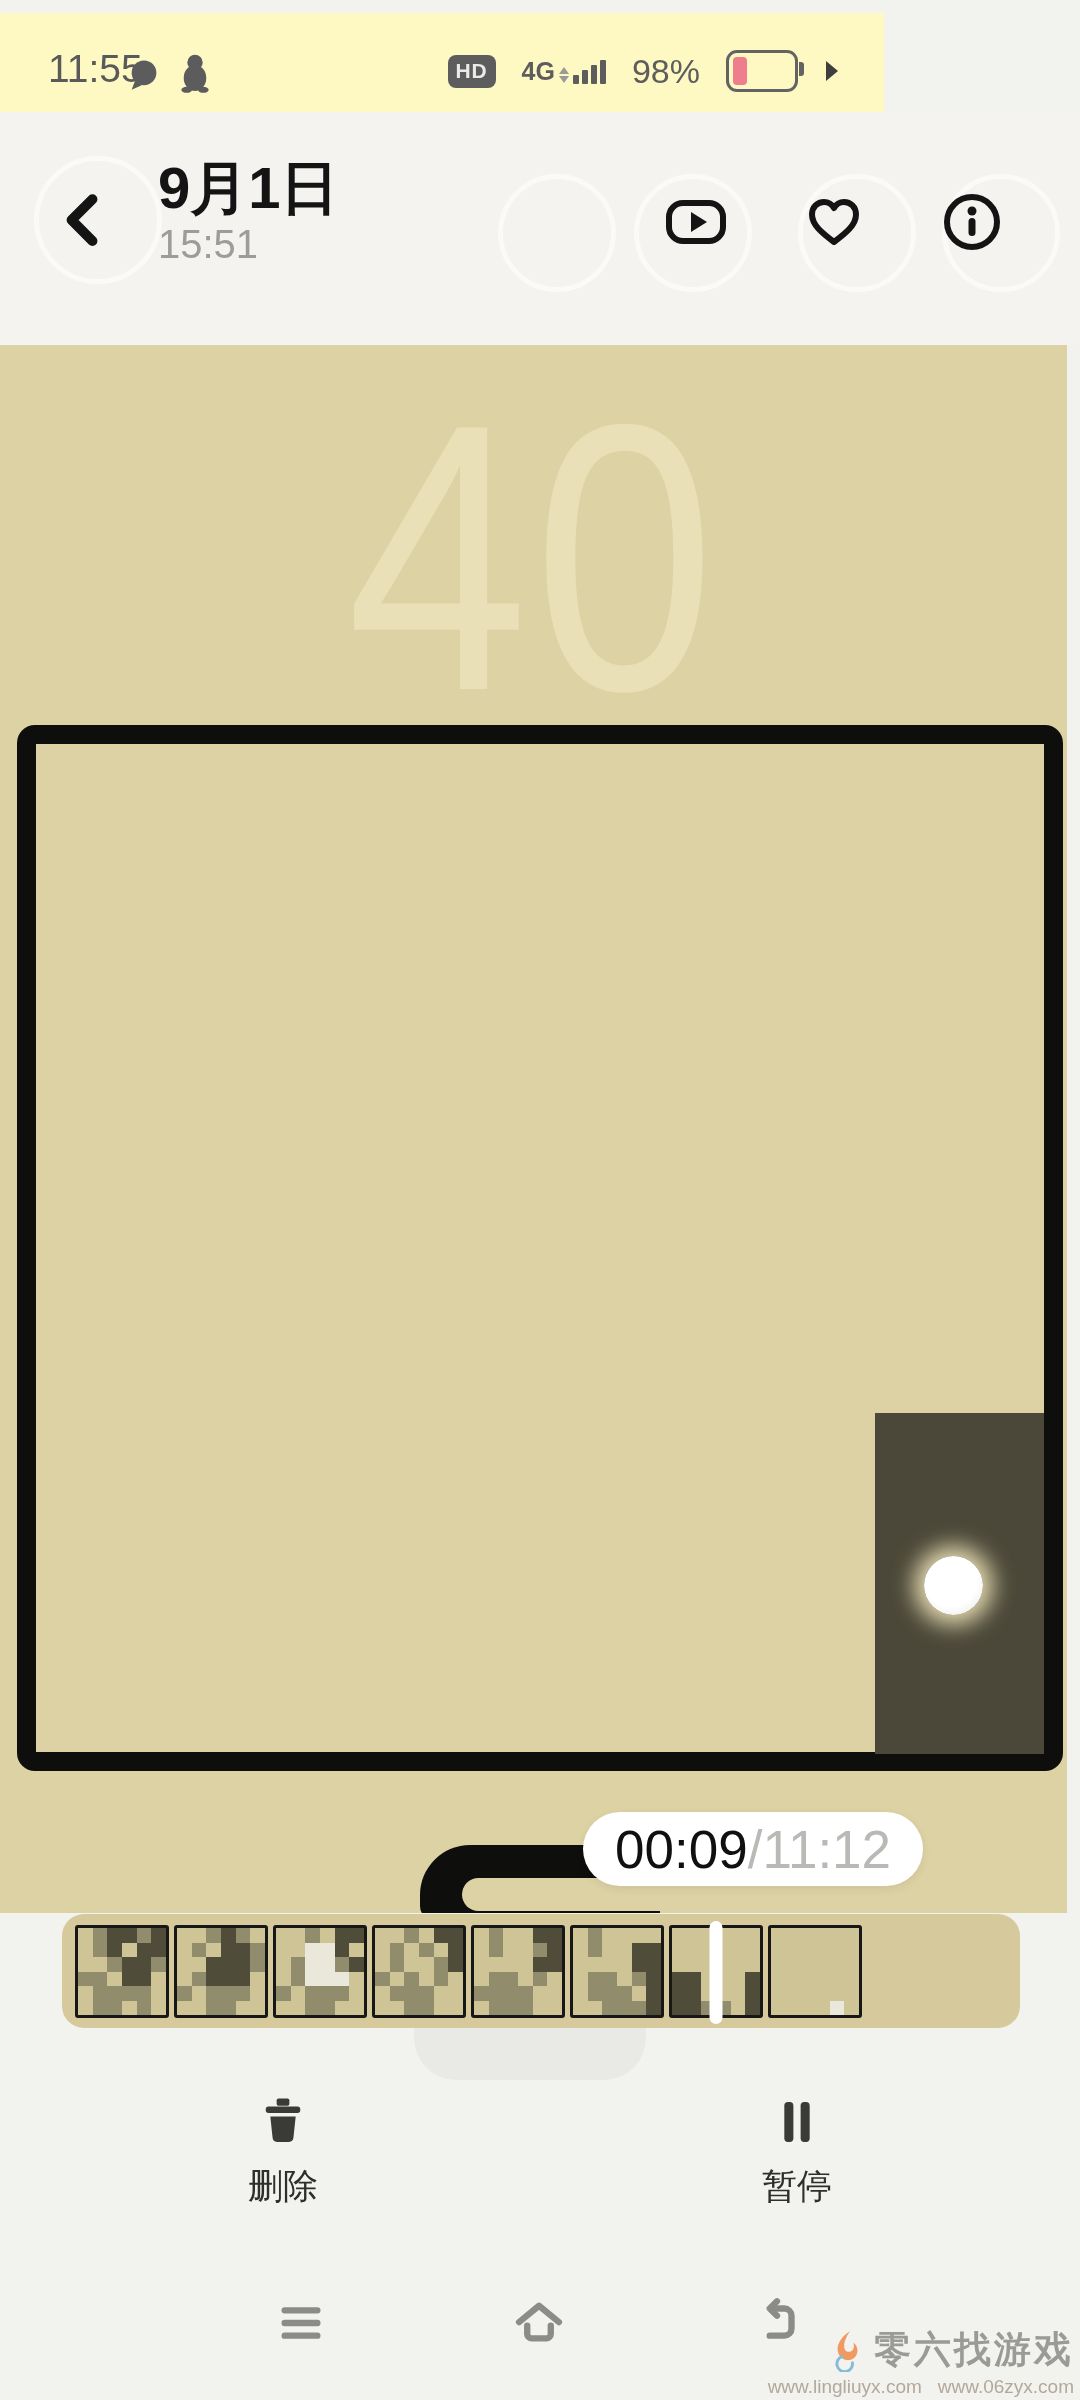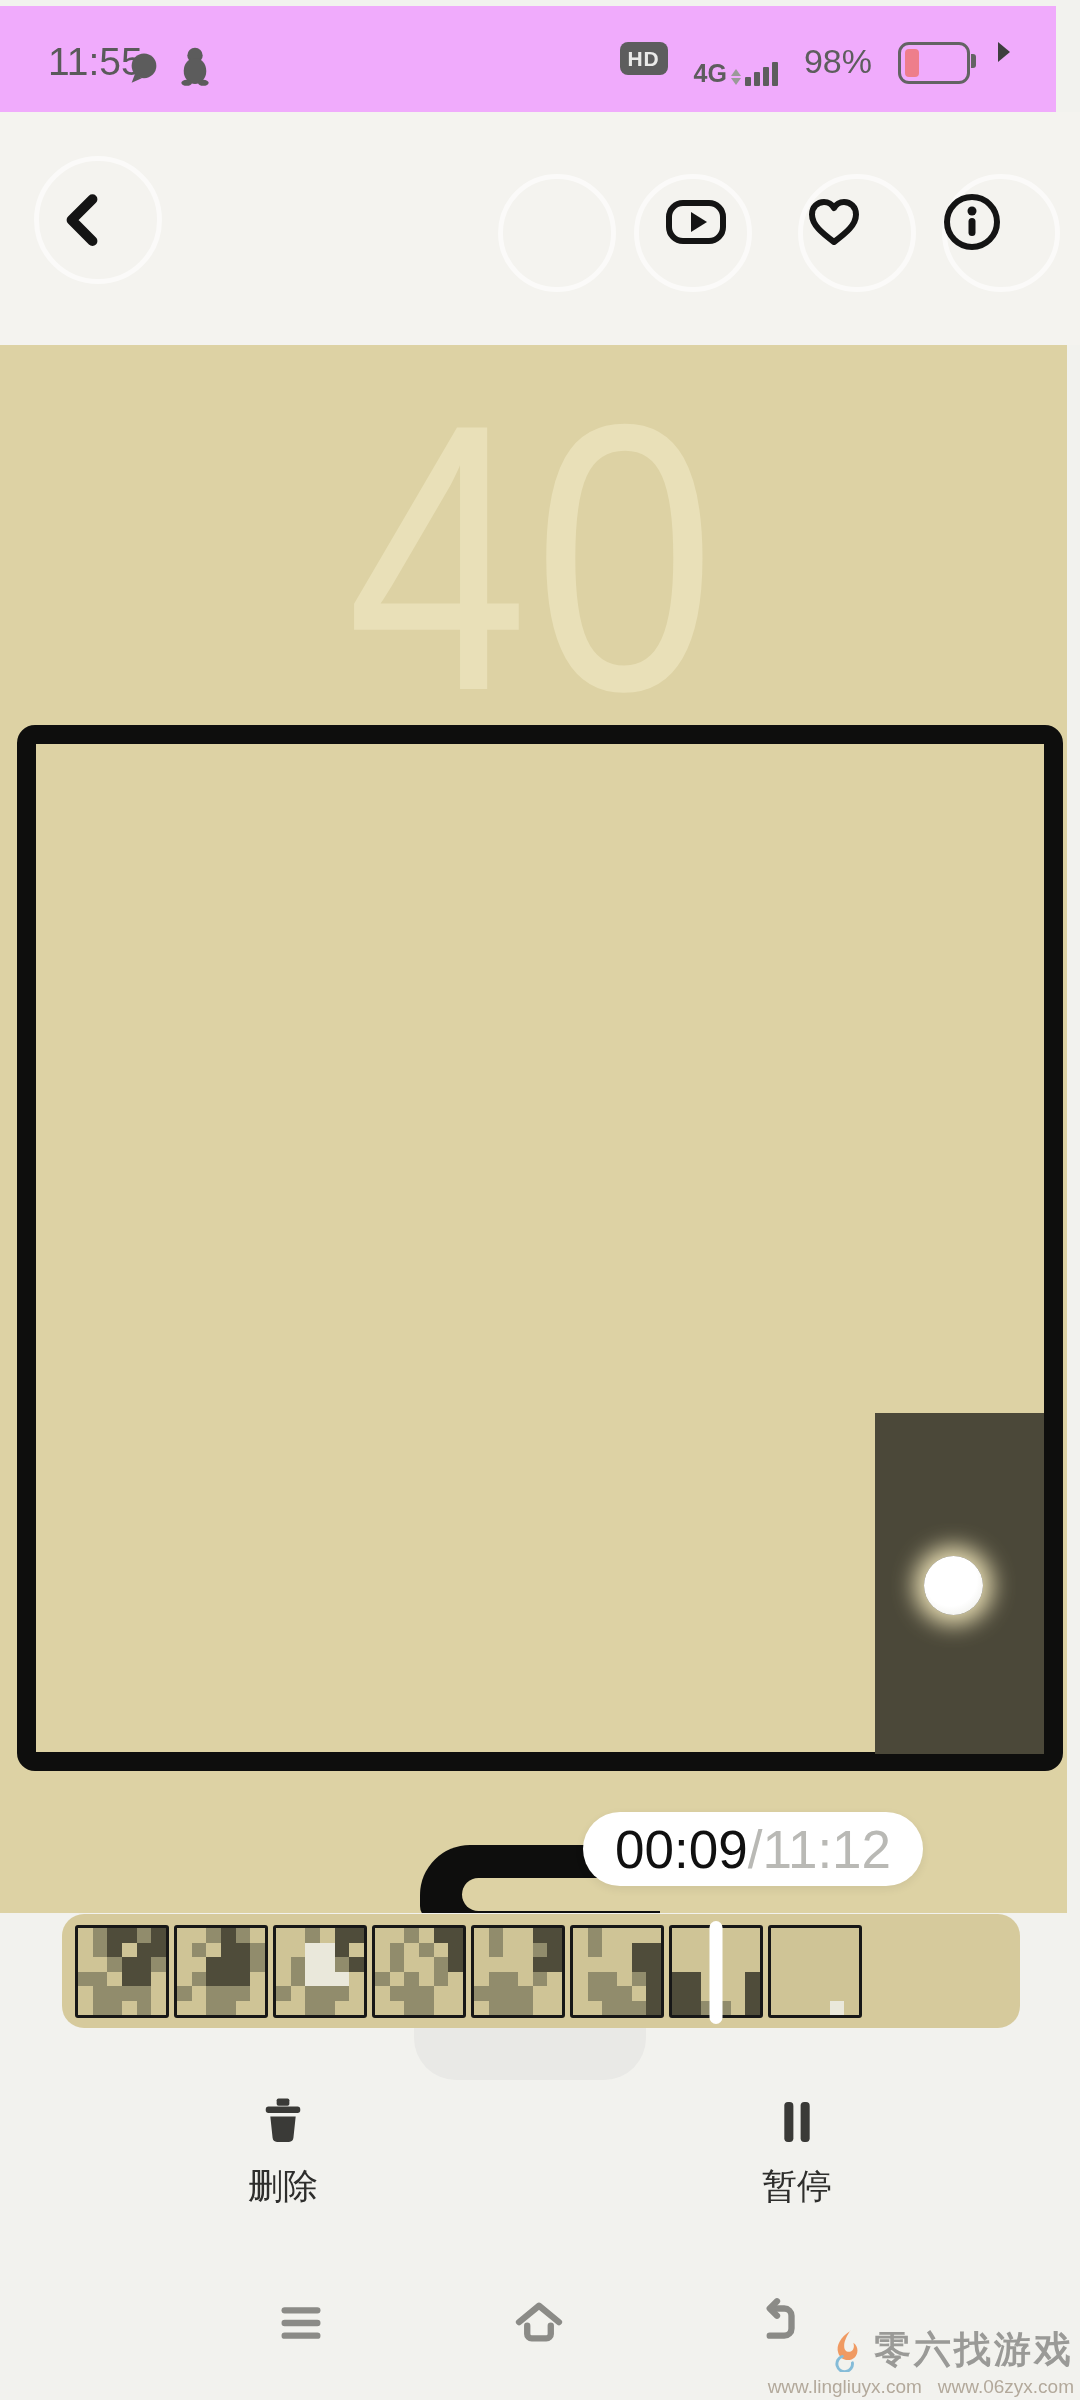--- a/index.html
+++ b/index.html
@@ -1,24 +1,24 @@
 <!DOCTYPE html>
 <html><head>
 <meta charset="utf-8">
 <style>
   html,body{margin:0;padding:0;background:#dcdcda;}
   .screen{position:relative;width:1080px;height:2400px;overflow:hidden;
           font-family:"Liberation Sans",sans-serif;background:#f2f2ee;}
 
   
-  .statusbar{position:absolute;left:0;top:6px;width:1056px;height:112px;background:#f0abfc;}
+  .statusbar{position:absolute;left:0;top:13px;width:884px;height:112px;background:#fef9c3;}
   .st-time{position:absolute;left:48px;top:34px;font-size:39px;line-height:44px;color:#5a5a5a;}
   .st-msg{position:absolute;left:126px;top:44px;width:36px;height:36px;}
   .st-qq{position:absolute;left:176px;top:40px;width:38px;height:40px;}
-  .st-right{position:absolute;right:46px;top:36px;height:44px;display:flex;gap:26px;margin-left:16px;}
+  .st-right{position:absolute;right:46px;top:36px;height:44px;display:flex;align-items:center;gap:26px;margin-left:16px;}
   .hd-badge{width:48px;height:33px;background:#5d5d5d;border-radius:8px;color:#eaeae8;
             font-size:21px;font-weight:bold;display:flex;align-items:center;justify-content:center;letter-spacing:1px;}
   .net{display:flex;align-items:flex-end;gap:4px;}
   .net-4g{font-size:25px;font-weight:bold;color:#5d5d5d;line-height:25px;}
   .net-arrows{display:flex;flex-direction:column;gap:2px;margin-bottom:1px;}
   .tri-up{width:0;height:0;border-left:5px solid transparent;border-right:5px solid transparent;border-bottom:7px solid #9a9a98;}
   .tri-dn{width:0;height:0;border-left:5px solid transparent;border-right:5px solid transparent;border-top:7px solid #9a9a98;}
   .bars{display:flex;align-items:flex-end;gap:3px;}
   .bars div{width:6px;background:#5d5d5d;border-radius:1px;}
   .b1{height:9px;}.b2{height:14px;}.b3{height:19px;}.b4{height:24px;}
@@ -141,20 +141,24 @@
   <div class="header">
     <div class="ghost g1"></div>
     <div class="ghost g2"></div>
     <div class="ghost g3"></div>
     <div class="ghost g4"></div>
     <div class="ghost g5"></div>
     <div class="back-btn">
       <svg viewBox="0 0 64 64" fill="none" stroke="#141414" stroke-width="11" stroke-linecap="round" stroke-linejoin="round">
           <polyline points="38,8 15,31 38,54"></polyline>
         </svg>
+    </div>
+    <div class="titleblock">
+      <div class="h-title">9月1日</div>
+      <div class="h-sub">15:51</div>
     </div>
     <div class="h-ic ic-play">
       <svg viewBox="0 0 64 64">
           <rect x="5" y="13" width="54" height="38" rx="14" fill="none" stroke="#141414" stroke-width="6"></rect>
           <polygon points="27,22 43,32 27,42" fill="#141414"></polygon>
         </svg>
     </div>
     <div class="h-ic ic-heart">
       <svg viewBox="0 0 64 64">
           <path d="M32 52 C20 43 10 35 10 24.5 C10 17 15.5 12 22 12 c4.5 0 8 2.5 10 6 c2-3.5 5.5-6 10-6 c6.5 0 12 5 12 12.5 C54 35 44 43 32 52 z" fill="none" stroke="#141414" stroke-width="6" stroke-linejoin="round"></path>

